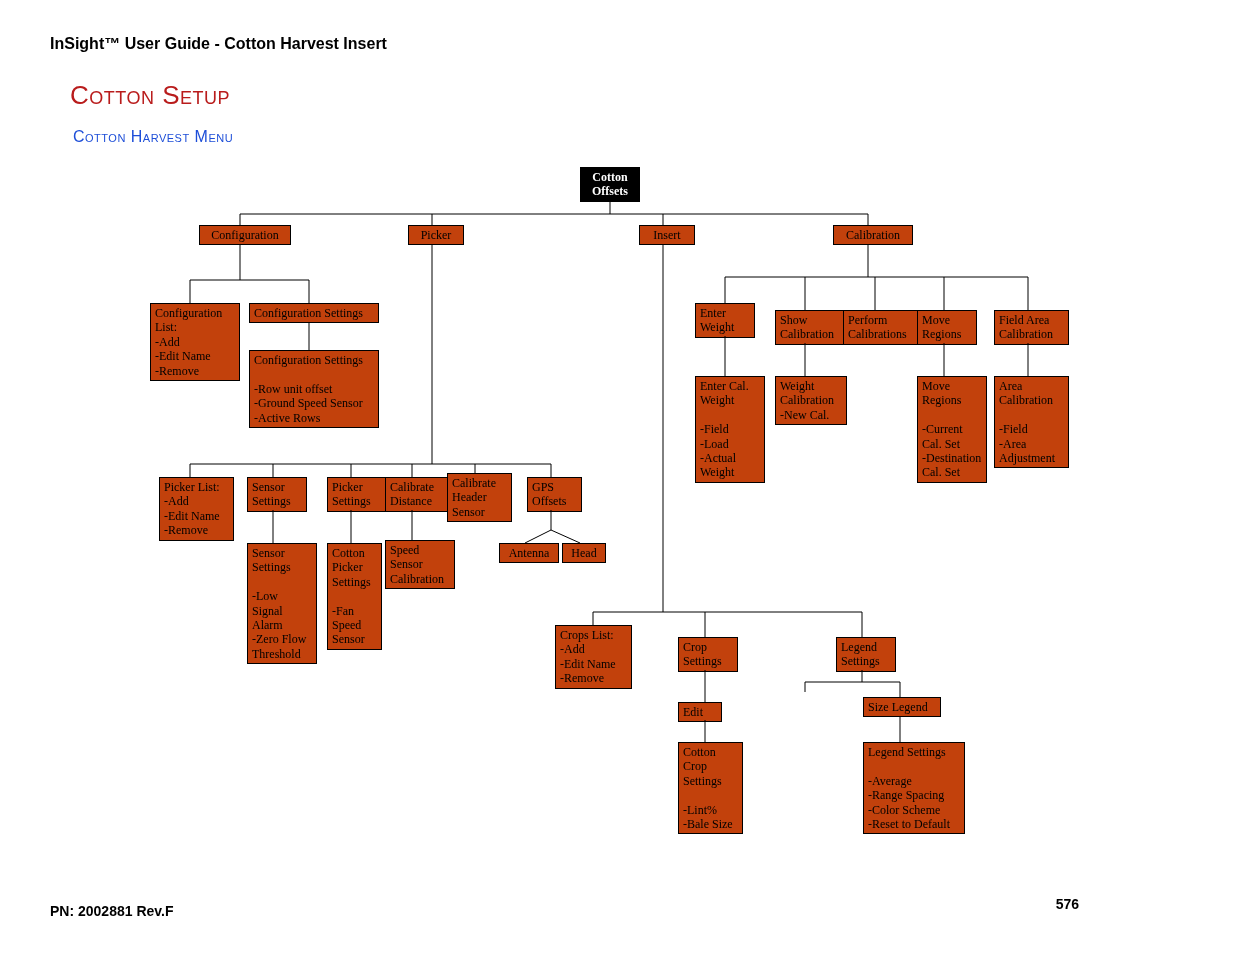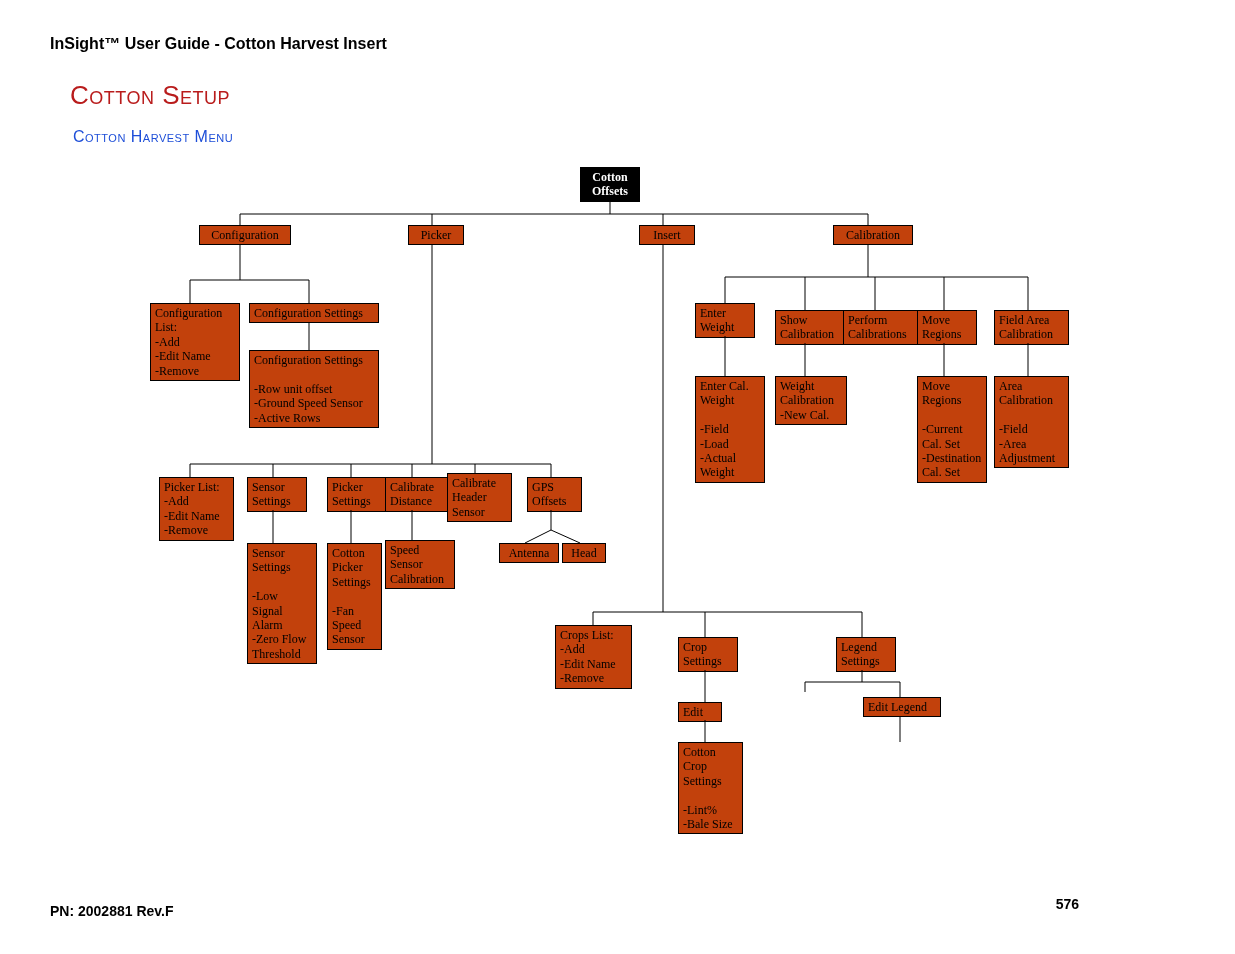--- a/index.html
+++ b/index.html
@@ -50,21 +50,22 @@
   <div class="box" style="left:327px;top:543px;width:45px">Cotton<br>Picker<br>Settings<br>&nbsp;<br>-Fan<br>Speed<br>Sensor</div>
   <div class="box" style="left:385px;top:540px;width:60px">Speed<br>Sensor<br>Calibration</div>
   <div class="box center" style="left:499px;top:543px;width:50px">Antenna</div>
   <div class="box center" style="left:562px;top:543px;width:34px">Head</div>
 
   <div class="box" style="left:555px;top:625px;width:67px">Crops List:<br>-Add<br>-Edit Name<br>-Remove</div>
   <div class="box" style="left:678px;top:637px;width:50px">Crop<br>Settings</div>
   <div class="box" style="left:836px;top:637px;width:50px">Legend<br>Settings</div>
   <div class="box" style="left:678px;top:702px;width:34px">Edit</div>
   <div class="box" style="left:678px;top:742px;width:55px">Cotton<br>Crop<br>Settings<br>&nbsp;<br>-Lint%<br>-Bale Size</div>
-  <div class="box" style="left:863px;top:697px;width:68px">Edit Legend</div>
+  <div class="box" style="left:863px;top:697px;width:68px">Size Legend</div>
+  <div class="box" style="left:863px;top:742px;width:92px">Legend Settings<br>&nbsp;<br>-Average<br>-Range Spacing<br>-Color Scheme<br>-Reset to Default</div>
 
   <div class="box" style="left:695px;top:303px;width:50px">Enter<br>Weight</div>
   <div class="box" style="left:775px;top:310px;width:62px">Show<br>Calibration</div>
   <div class="box" style="left:843px;top:310px;width:68px">Perform<br>Calibrations</div>
   <div class="box" style="left:917px;top:310px;width:50px">Move<br>Regions</div>
   <div class="box" style="left:994px;top:310px;width:65px">Field Area<br>Calibration</div>
 
   <div class="box" style="left:695px;top:376px;width:60px">Enter Cal.<br>Weight<br>&nbsp;<br>-Field<br>-Load<br>-Actual<br>Weight</div>
   <div class="box" style="left:775px;top:376px;width:62px">Weight<br>Calibration<br>-New Cal.</div>
   <div class="box" style="left:917px;top:376px;width:60px">Move<br>Regions<br>&nbsp;<br>-Current<br>Cal. Set<br>-Destination<br>Cal. Set</div>

